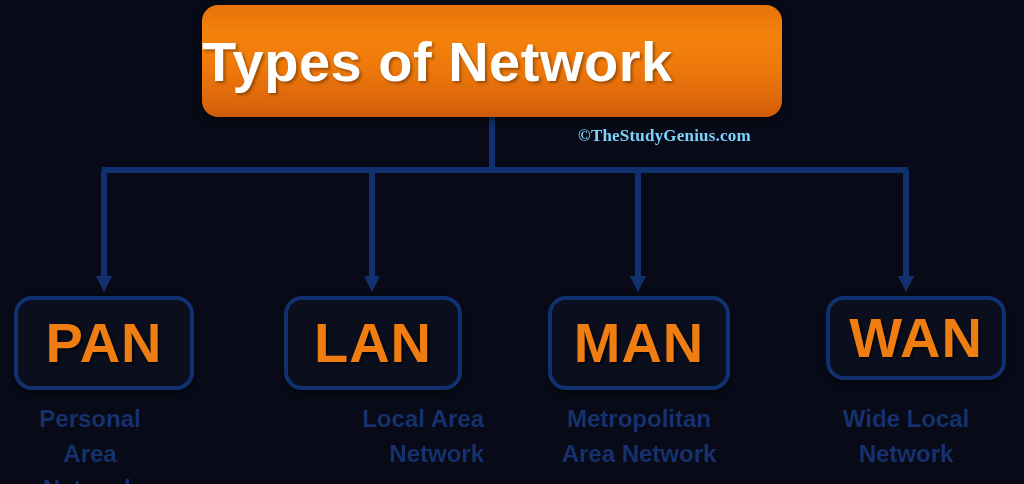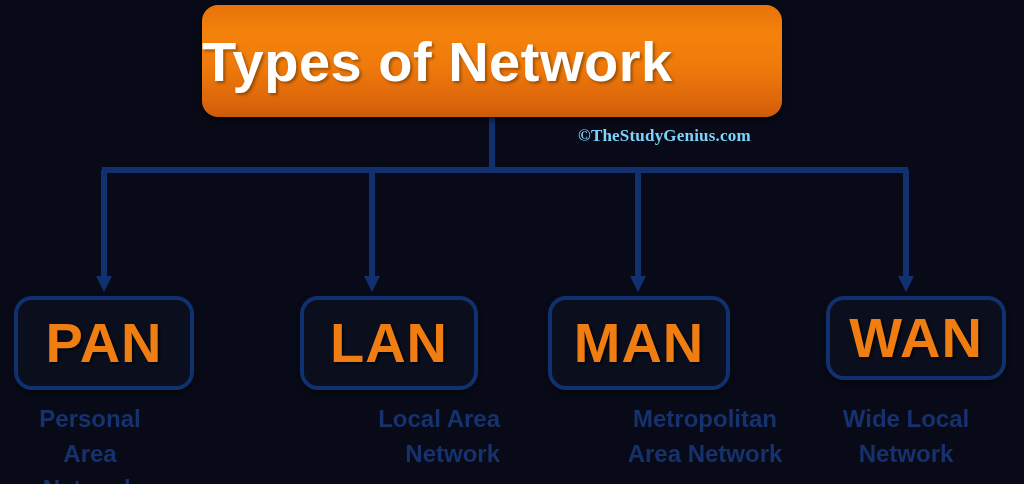--- a/index.html
+++ b/index.html
@@ -138,31 +138,31 @@
   <div class="node" style="left:14px; top:296px; width:152px; height:94px;">
     <div class="node-box" style="width:180px; height:94px;">
       <div class="node-abbr">PAN</div>
     </div>
     <div class="node-caption" style="top:106px;">
       <span>Personal</span>
       <span>Area Network</span>
     </div>
   </div>
 
-  <div class="node" style="left:284px; top:296px; width:200px; height:94px;margin-left:16px;">
+  <div class="node" style="left:284px; top:296px; width:200px; height:94px;">
     <div class="node-box" style="width:178px; height:94px;">
       <div class="node-abbr">LAN</div>
     </div>
     <div class="node-caption" style="top:106px;text-align:right;">
       <span>Local Area</span>
       <span>Network</span>
     </div>
   </div>
 
-  <div class="node" style="left:548px; top:296px; width:182px; height:94px;padding-left:44px;">
+  <div class="node" style="left:548px; top:296px; width:182px; height:94px;">
     <div class="node-box" style="width:182px; height:94px;">
       <div class="node-abbr">MAN</div>
     </div>
     <div class="node-caption" style="top:106px;">
       <span>Metropolitan</span>
       <span>Area Network</span>
     </div>
   </div>
 
   <div class="node" style="left:816px; top:296px; width:180px; height:94px;">

